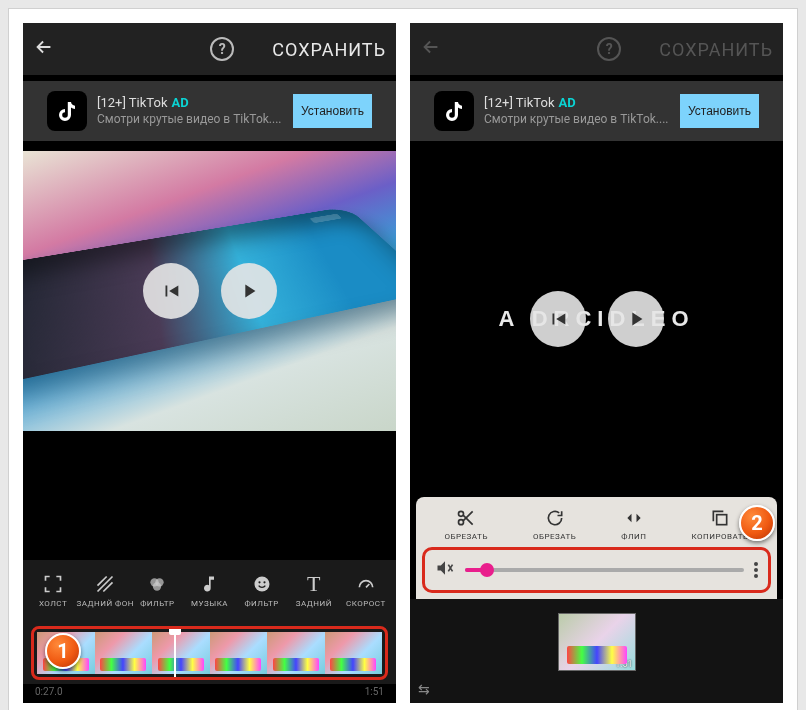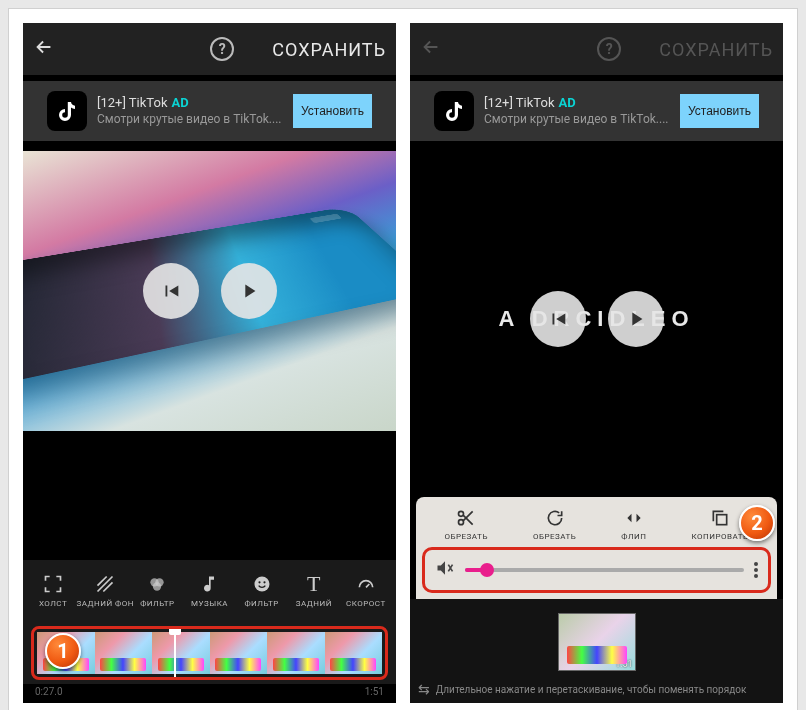--- a/index.html
+++ b/index.html
@@ -374,19 +374,18 @@
       </div>
     </div>
 
     <div class="clip-area">
       <div class="clip">
         <span class="dur">1:51</span>
       </div>
     </div>
     <div class="hint-row">
       <span class="swap">⇆</span>
-      <span>Длительное нажатие и перетаскивание, чтобы поменять порядок</span>
     </div>
   </div>
 
   <div class="callout" style="left:36px; bottom:48px;">1</div>
   <div class="callout" style="right:22px; bottom:176px;">2</div>
 </div>
 
 </body></html>

